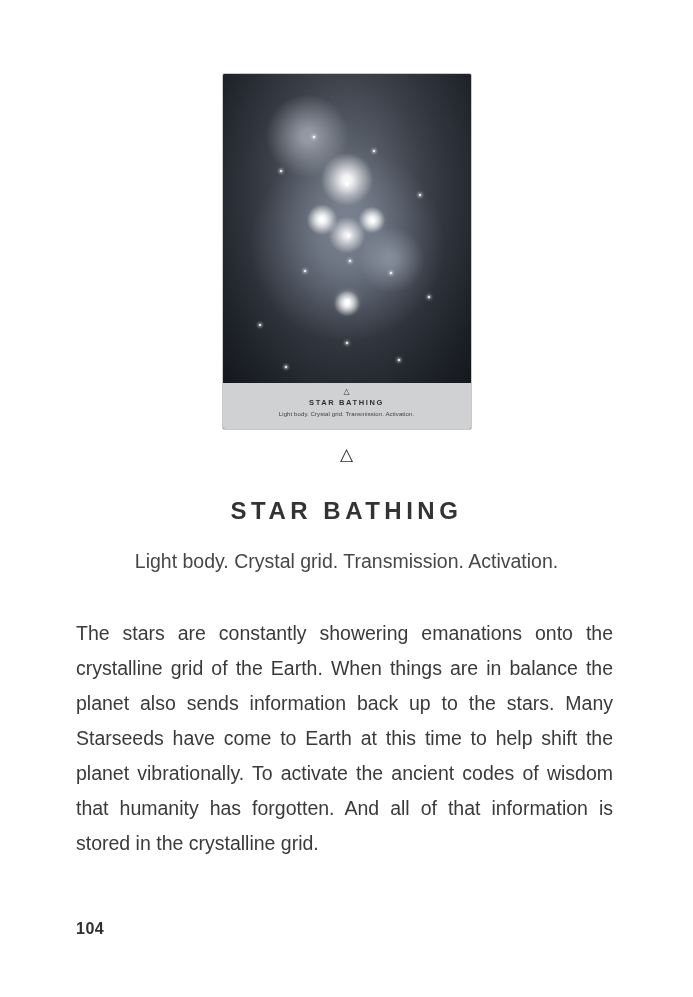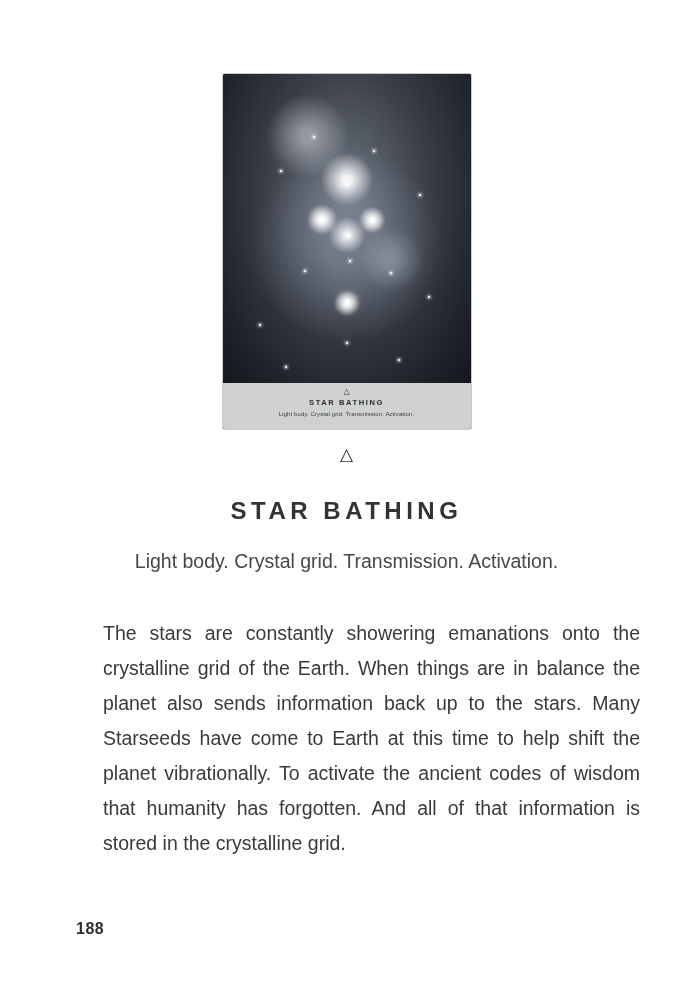--- a/index.html
+++ b/index.html
@@ -131,21 +131,20 @@
   
   .body-copy {
     position: absolute;
     top: 596px;
     left: 76px;
     width: 537px;
     font-size: 19.5px;
     line-height: 35px;
     text-align: justify;
     color: #3a3a3a;
-    margin-left: 27px;
   }
 
   
   .folio {
     position: absolute;
     left: 76px;
     top: 920px;
     font-size: 16px;
     font-weight: bold;
     color: #2f2f2f;
@@ -187,15 +186,15 @@
   </div>
 
   <div class="triangle-mark">△</div>
 
   <h1 class="chapter-title">STAR BATHING</h1>
 
   <p class="chapter-subtitle">Light body. Crystal grid. Transmission. Activation.</p>
 
   <p class="body-copy">The stars are constantly showering emanations onto the crystalline grid of the Earth. When things are in balance the planet also sends information back up to the stars. Many Starseeds have come to Earth at this time to help shift the planet vibrationally. To activate the ancient codes of wisdom that humanity has forgotten. And all of that information is stored in the crystalline grid.</p>
 
-  <div class="folio">188</div>
+  <div class="folio">104</div>
 
 </div>
 
 </body></html>

